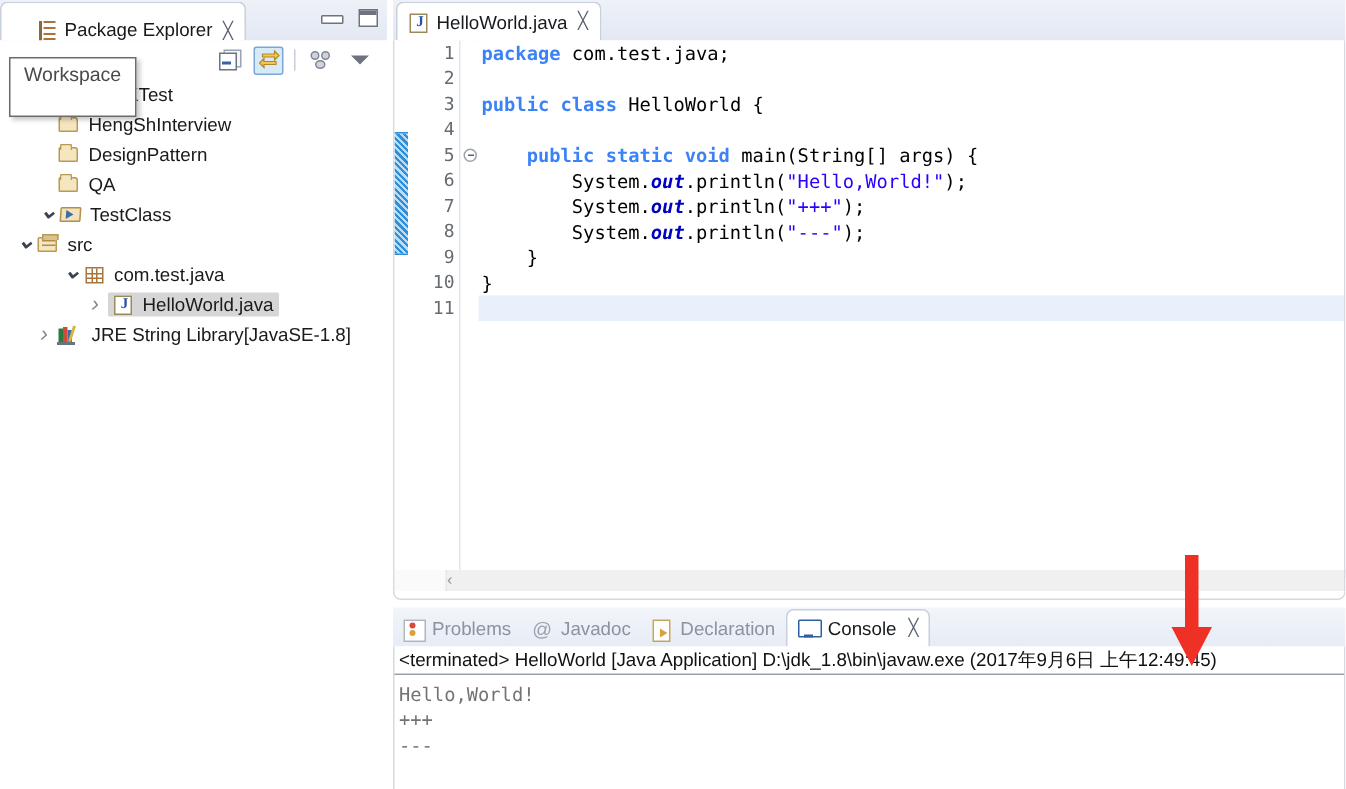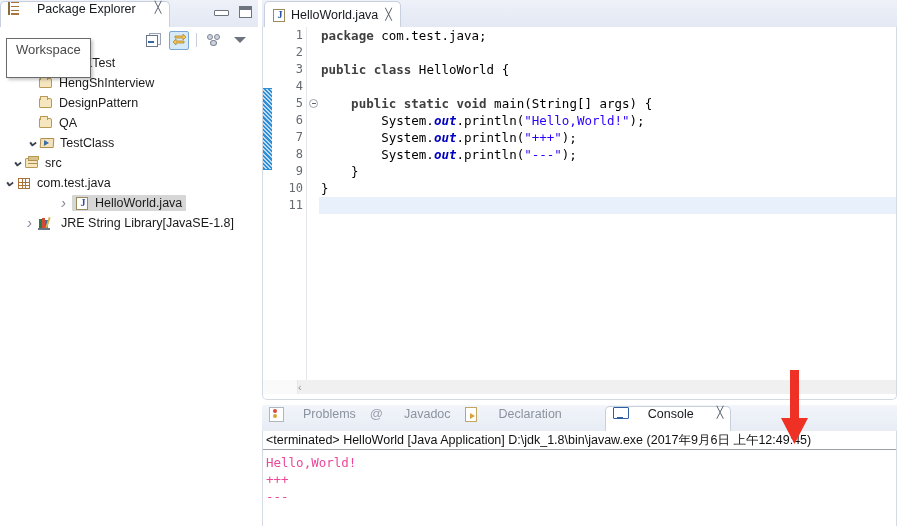--- a/index.html
+++ b/index.html
@@ -25,22 +25,22 @@
     background: #ffffff;
   }
   .view-tabbar {
     position: absolute; left: 0; top: 0;
     width: 258px; height: 27px;
     background: linear-gradient(to bottom, #eef1f8 0%, #e3e8f3 100%);
   }
   .view-tab {
     position: absolute; left: 0; top: 1px;
     height: 26px;
-    padding: 0 8px 0 6px;
-    display: flex; align-items: flex-start; gap: 17px;
+    padding: 0 8px 0 24px;
+    display: flex; align-items: flex-end; gap: 5px;
     background: #ffffff;
     border: 1px solid #c8cfdd;
     border-bottom: none;
     border-radius: 5px 5px 0 0;
   }
   .view-tab-label {
     font-size: 12.5px;
     color: #16191d;
     white-space: nowrap;
   }
@@ -342,21 +342,21 @@
   }
   .code {
     position: absolute; left: 56px; top: 0; right: 0; height: 358px;
     font-family: "DejaVu Sans Mono", monospace;
     font-size: 12.5px;
     color: #000000;
     background: #ffffff;
   }
   .code .cl { height: 17px; line-height: 17px; white-space: pre; padding-left: 2px; }
   .code .cl.current { background: #e8f0fc; }
-  .kw { color: #404040; font-weight: bold; }
+  .kw { color: #3b82f6; font-weight: bold; }
   .str { color: #2a00ff; }
   .fld { color: #0000c0; font-style: italic; font-weight: bold; }
 
   .hscroll {
     position: absolute; left: 0; bottom: 6px; width: 635px; height: 14px;
     background: #f0f0f0;
     border-left: 1px solid #d4d9e2; border-right: 1px solid #d4d9e2;
   }
   .hscroll .left-arrow {
     position: absolute; left: 35px; top: 0; height: 14px;
@@ -381,32 +381,31 @@
     width: 635px; height: 121px;
     background: #ffffff;
   }
   .console-tabbar {
     position: absolute; left:0; top:0; width: 635px; height: 26px;
     background: linear-gradient(to bottom, #f2f5fa 0%, #e7ecf5 100%);
     display: flex; align-items: flex-end;
   }
   .ctab {
     height: 24px;
-    display: flex; gap: 21px;
+    display: flex; align-items: center; gap: 6px;
     padding: 0 7px;
     font-size: 12.5px;
     color: #8b939f;
   }
   .ctab.active {
     background: #ffffff;
     border: 1px solid #c8cfdd; border-bottom: none;
     border-radius: 5px 5px 0 0;
     color: #16191d;
     height: 25px;
-    margin-left: 36px;
   }
   
   .ico-problems { width:13px; height:13px; position:relative; flex:none; }
   .ico-problems::before{
     content:""; position:absolute; left:0; top:0; width:13px;height:13px;
     background:#ffffff; border:1px solid #b0b6c0;
   }
   .ico-problems::after{
     content:""; position:absolute; left:4px; top:2px; width:4px;height:4px;
     border-radius:50%; background:#d84a3c;
@@ -442,21 +441,21 @@
     padding-left: 3px;
     font-size: 12.5px;
     color: #111111;
     border-bottom: 1px solid #9aa0a8;
     white-space: nowrap;
   }
   .console-out {
     padding: 4px 0 0 3px;
     font-family: "DejaVu Sans Mono", monospace;
     font-size: 12.5px;
-    color: #ec4899;
+    color: #737373;
   }
   .console-out div { height: 17px; line-height: 17px; white-space: pre; }
 
   
   #red-arrow {
     position: absolute; left: 778px; top: 370px;
     width: 34px; height: 76px;
     z-index: 60;
     pointer-events: none;
   }
@@ -554,21 +553,21 @@
       <div class="tree-row" style="padding-left:8px">
         <span class="twisty">
             <i class="chev chev-down"></i>
           </span>
         <span class="ico">
             <span class="folder-src"></span>
           </span>
         <span class="tree-label">src</span>
       </div>
 
-      <div class="tree-row" style="">
+      <div class="tree-row" style="padding-left:39px">
         <span class="twisty">
             <i class="chev chev-down"></i>
           </span>
         <span class="ico">
             <span class="pkg-grid"></span>
           </span>
         <span class="tree-label">com.test.java</span>
       </div>
 
       <div class="tree-row selected" style="padding-left:56px">

